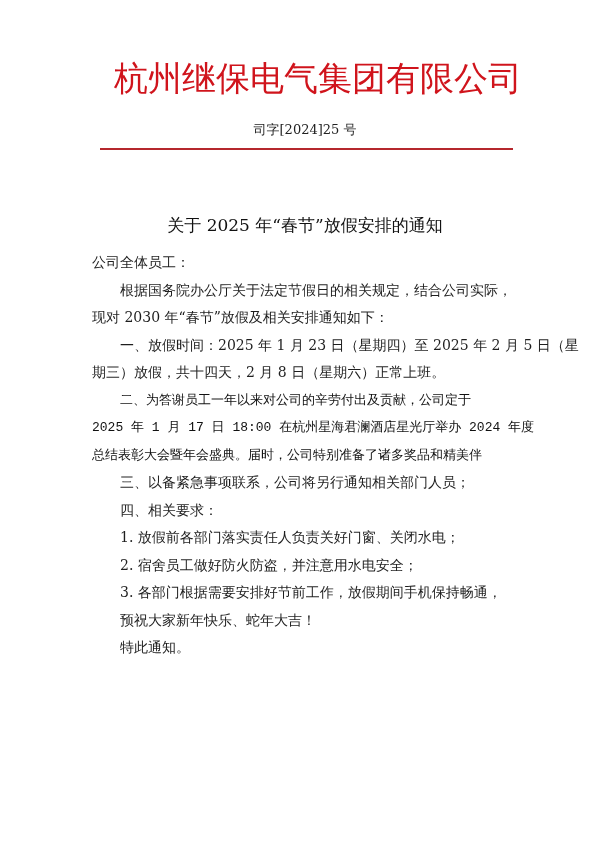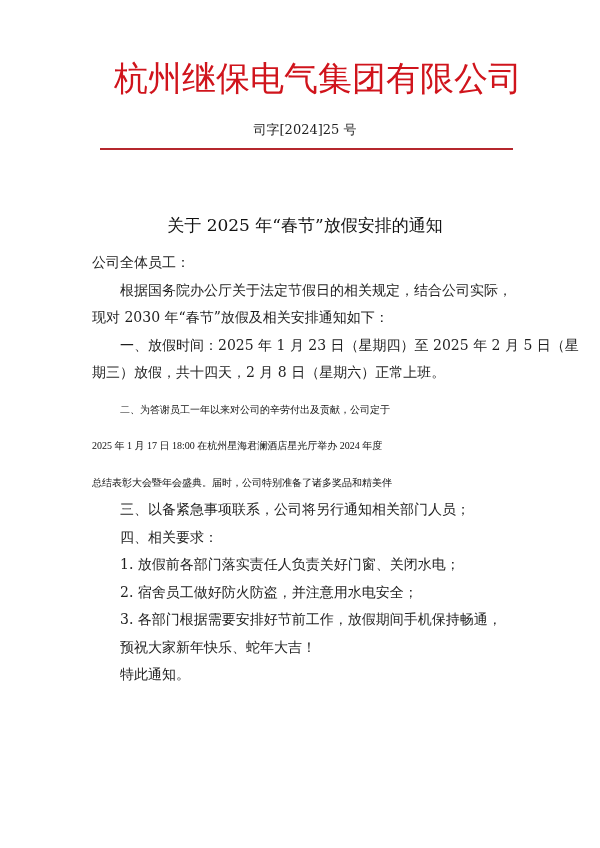--- a/index.html
+++ b/index.html
@@ -73,24 +73,23 @@
       line-height: 27.5px;
       color: #1e1e1e;
     }
     .line {
       display: block;
       white-space: nowrap;
       height: 27.5px;
     }
     .indent { padding-left: 28px; }
     .sans-bold {
-      font-family: Liberation Serif, serif;
-      font-size: 10px;
+      font-family: Liberation Mono, monospace;
+      font-size: 13px;
       color: #111;
-      margin-top: 9px;
     }
   </style>
 </head>
 <body>
 
 <div class="page">
 
   <div class="letterhead-title">杭州继保电气集团有限公司</div>
 
   <div class="doc-number">司字[2024]25 号</div>

